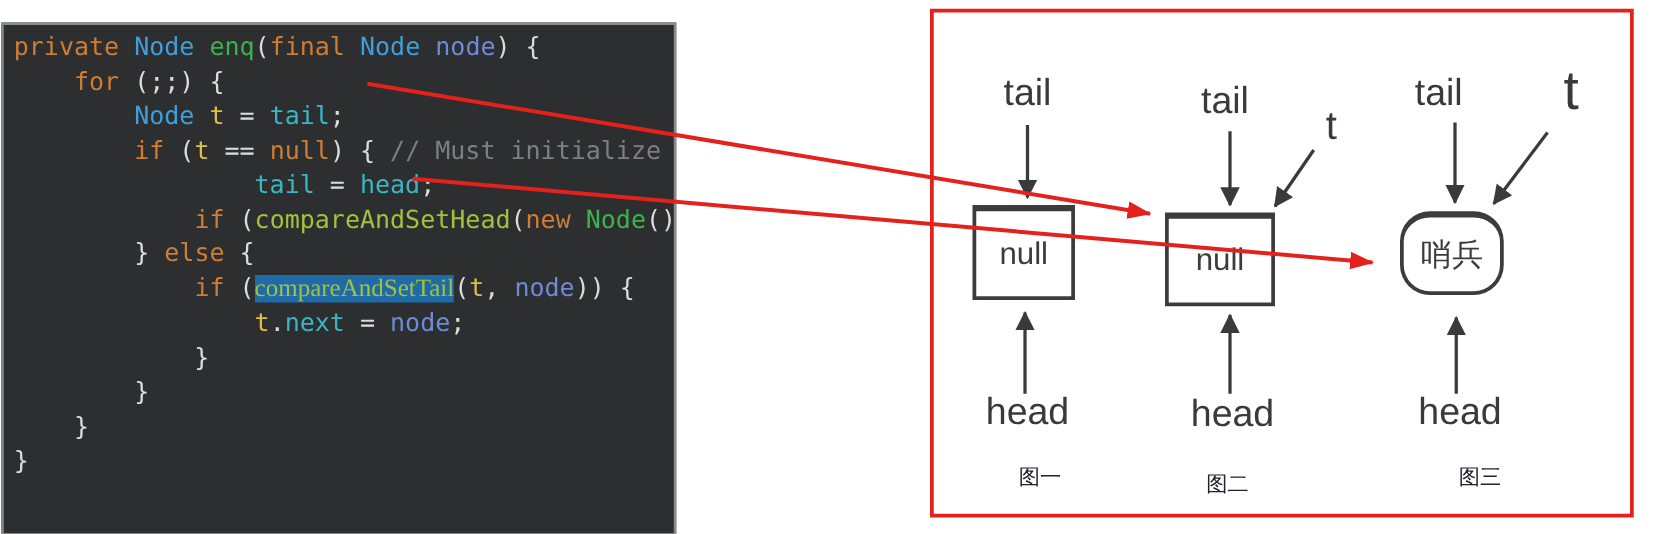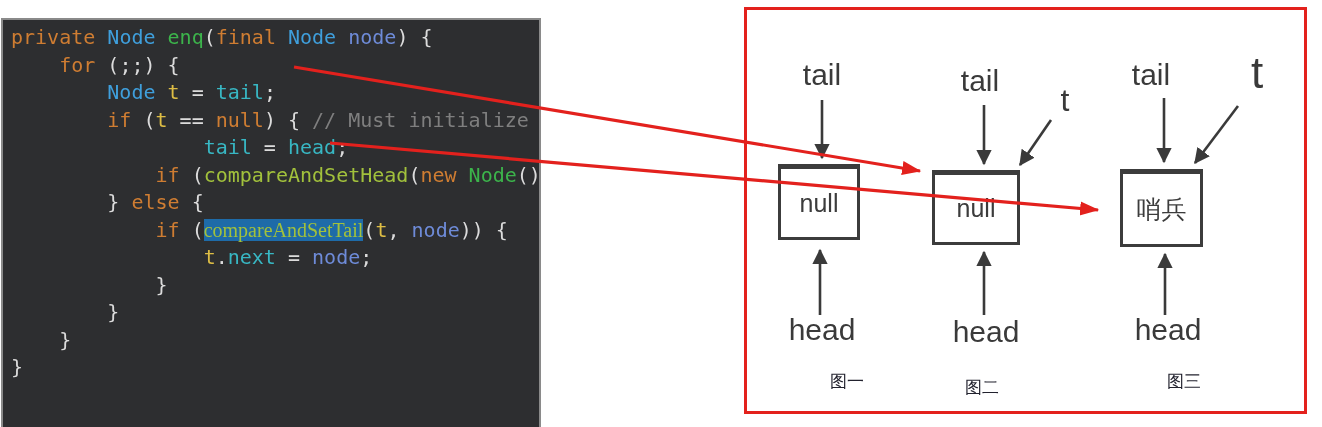--- a/index.html
+++ b/index.html
@@ -63,33 +63,33 @@
       <div class="code-line"><span class="tok-pl">}</span></div>
     </div>
 
   <div id="diagram-panel">
 
     <div class="dlabel lab-tail" style="left:42px;top:48px;width:66px;">tail</div>
     <div class="node-box" style="left:31px;top:154px;width:82px;height:76px;">
       <span>null</span>
     </div>
     <div class="dlabel lab-head" style="left:35px;top:303px;width:80px;">head</div>
-    <div class="caption" style="left:60px;top:360px;width:80px;">图一</div>
+    <div class="caption" style="left:45px;top:360px;width:80px;">图一</div>
 
     <div class="dlabel lab-tail" style="left:200px;top:54px;width:66px;">tail</div>
     <div class="dlabel lab-t" style="left:300px;top:72px;width:36px;">t</div>
     <div class="node-box" style="left:185px;top:160px;width:88px;height:75px;">
       <span>null</span>
     </div>
     <div class="dlabel lab-head" style="left:199px;top:305px;width:80px;">head</div>
     <div class="caption" style="left:195px;top:366px;width:80px;">图二</div>
 
     <div class="dlabel lab-tail" style="left:371px;top:48px;width:66px;">tail</div>
     <div class="dlabel lab-t-big" style="left:487px;top:38px;width:46px;">t</div>
-    <div class="node-box" style="left:373px;top:159px;width:83px;height:78px;">
+    <div class="node-box" style="left:373px;top:159px;width:83px;height:67px;border-radius:24px;">
       <span>哨兵</span>
     </div>
     <div class="dlabel lab-head" style="left:381px;top:303px;width:80px;">head</div>
     <div class="caption" style="left:397px;top:360px;width:80px;">图三</div>
 
     <svg id="black-arrows" viewBox="0 0 557 401">
       <defs>
         <marker id="bk" markerWidth="7" markerHeight="7" refX="5.5" refY="3" orient="auto">
           <path class="bkhead" d="M0,0 L6,3 L0,6 z"></path>
         </marker>

